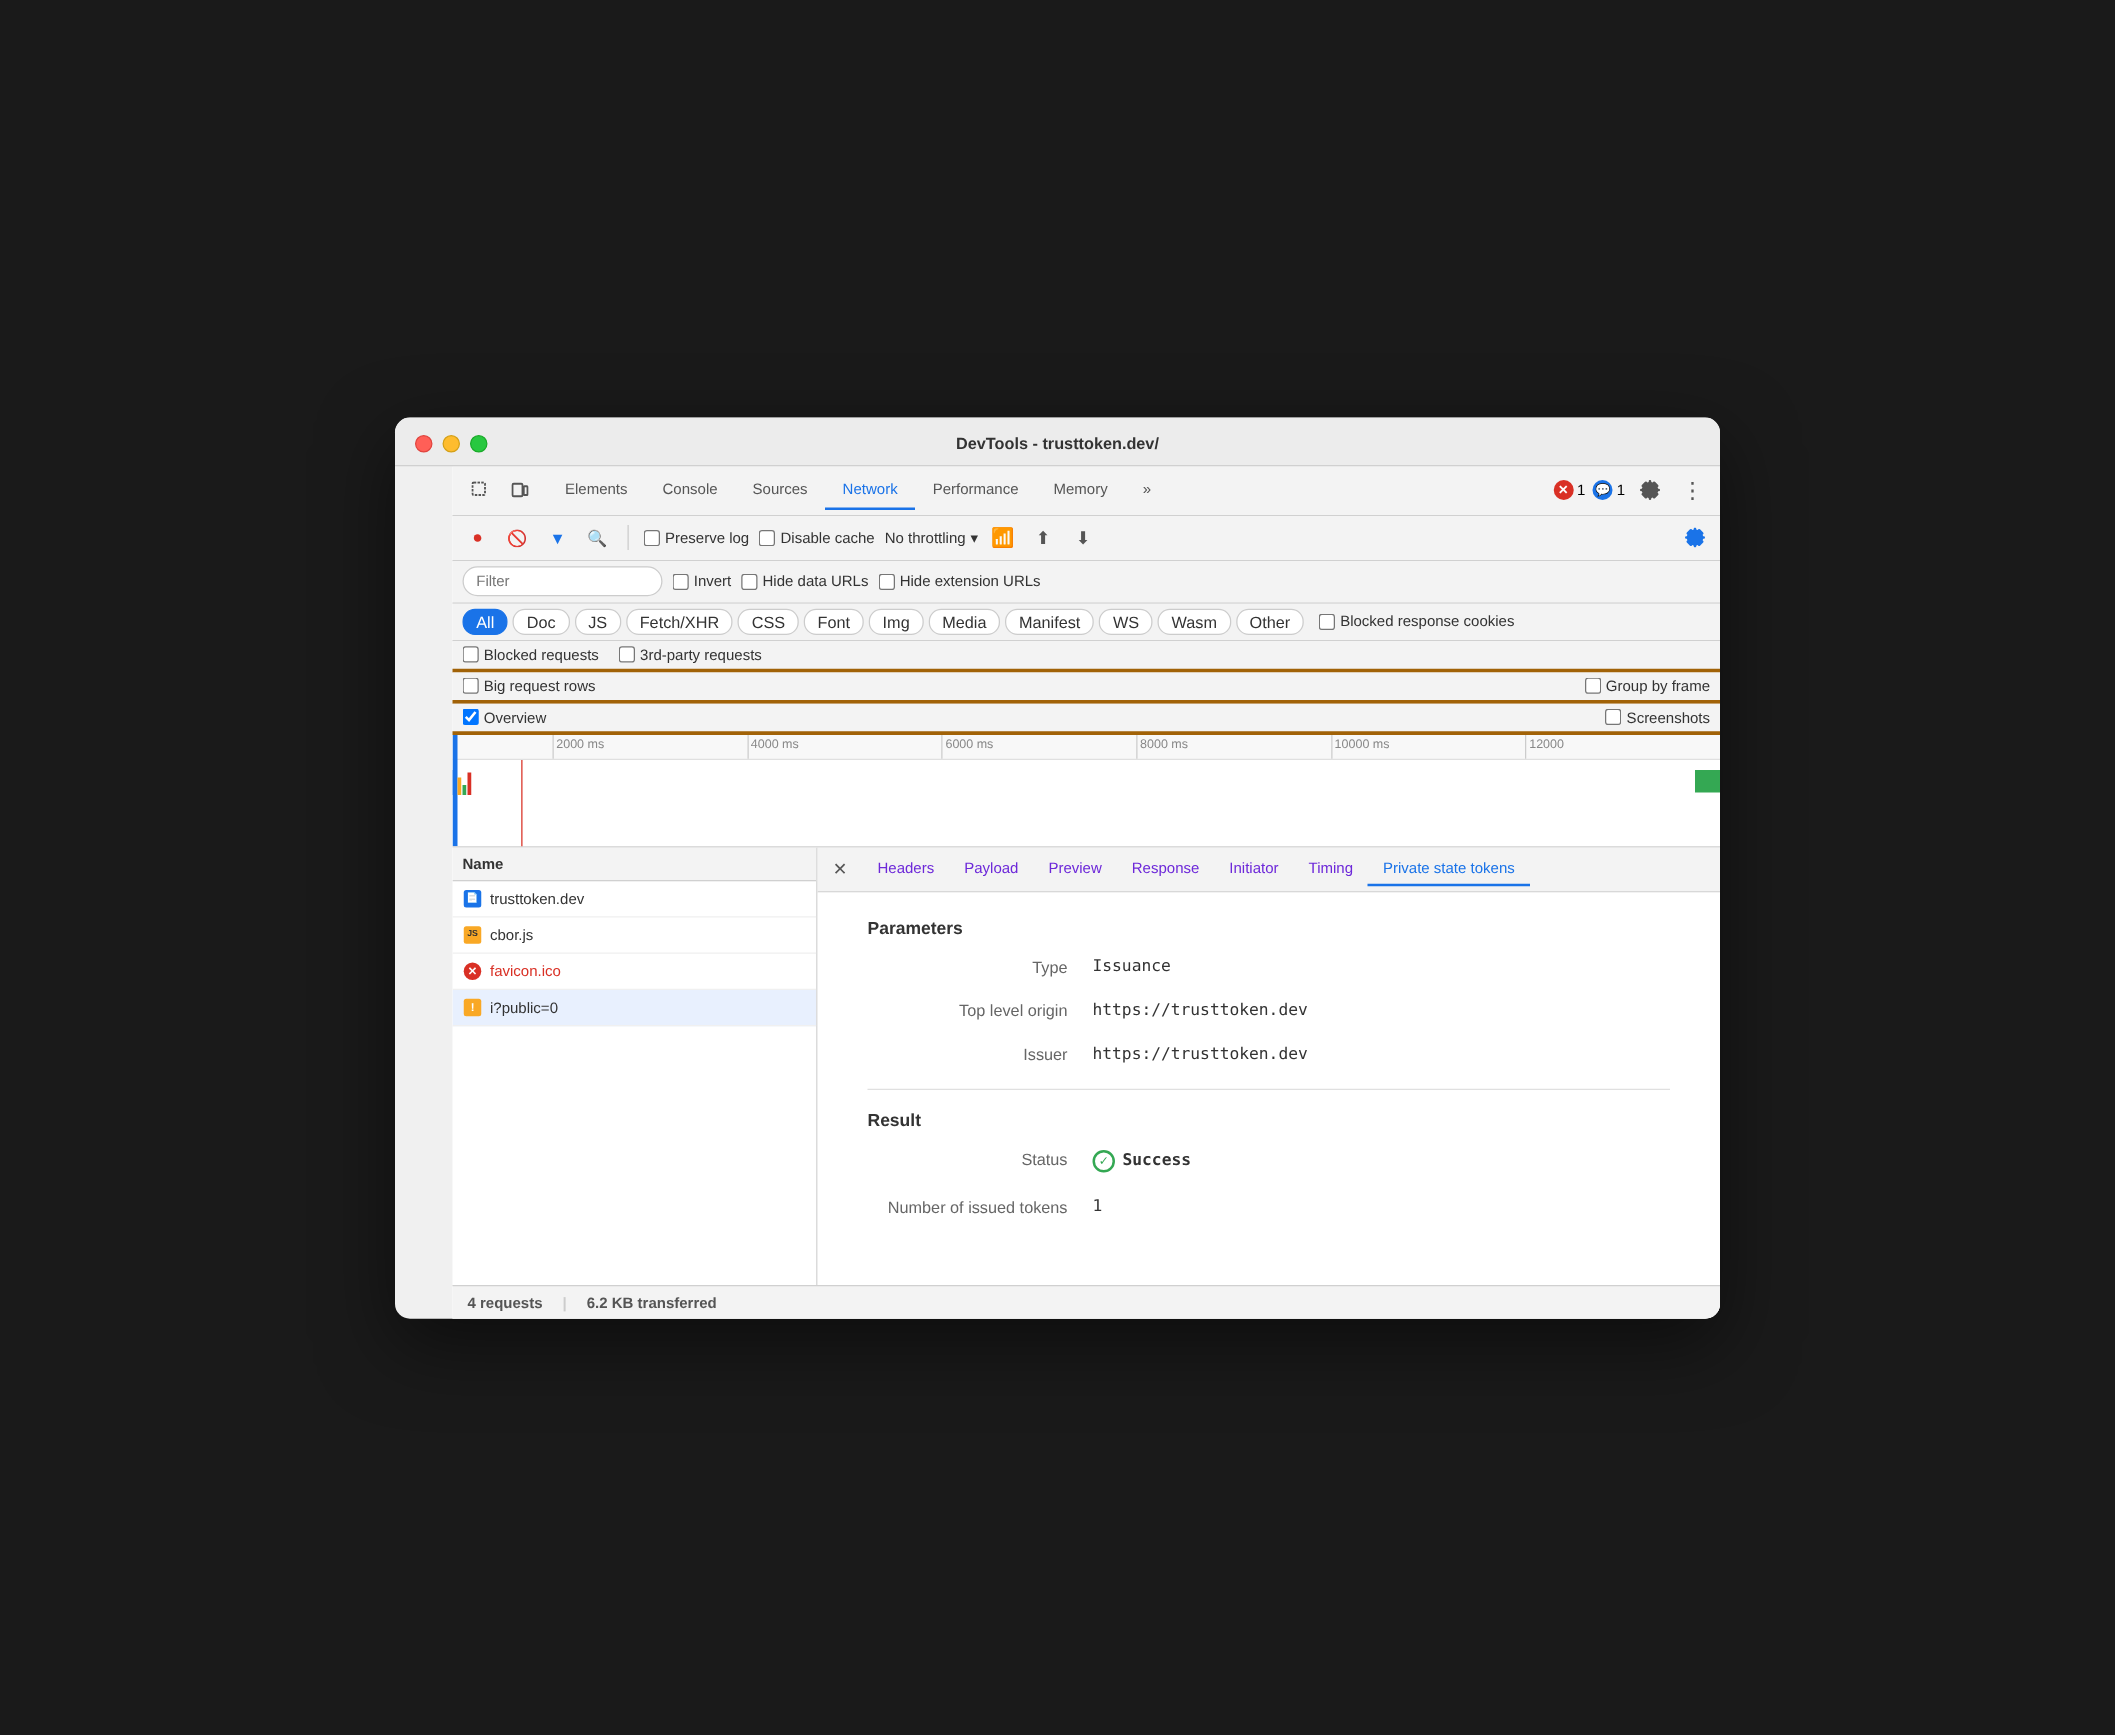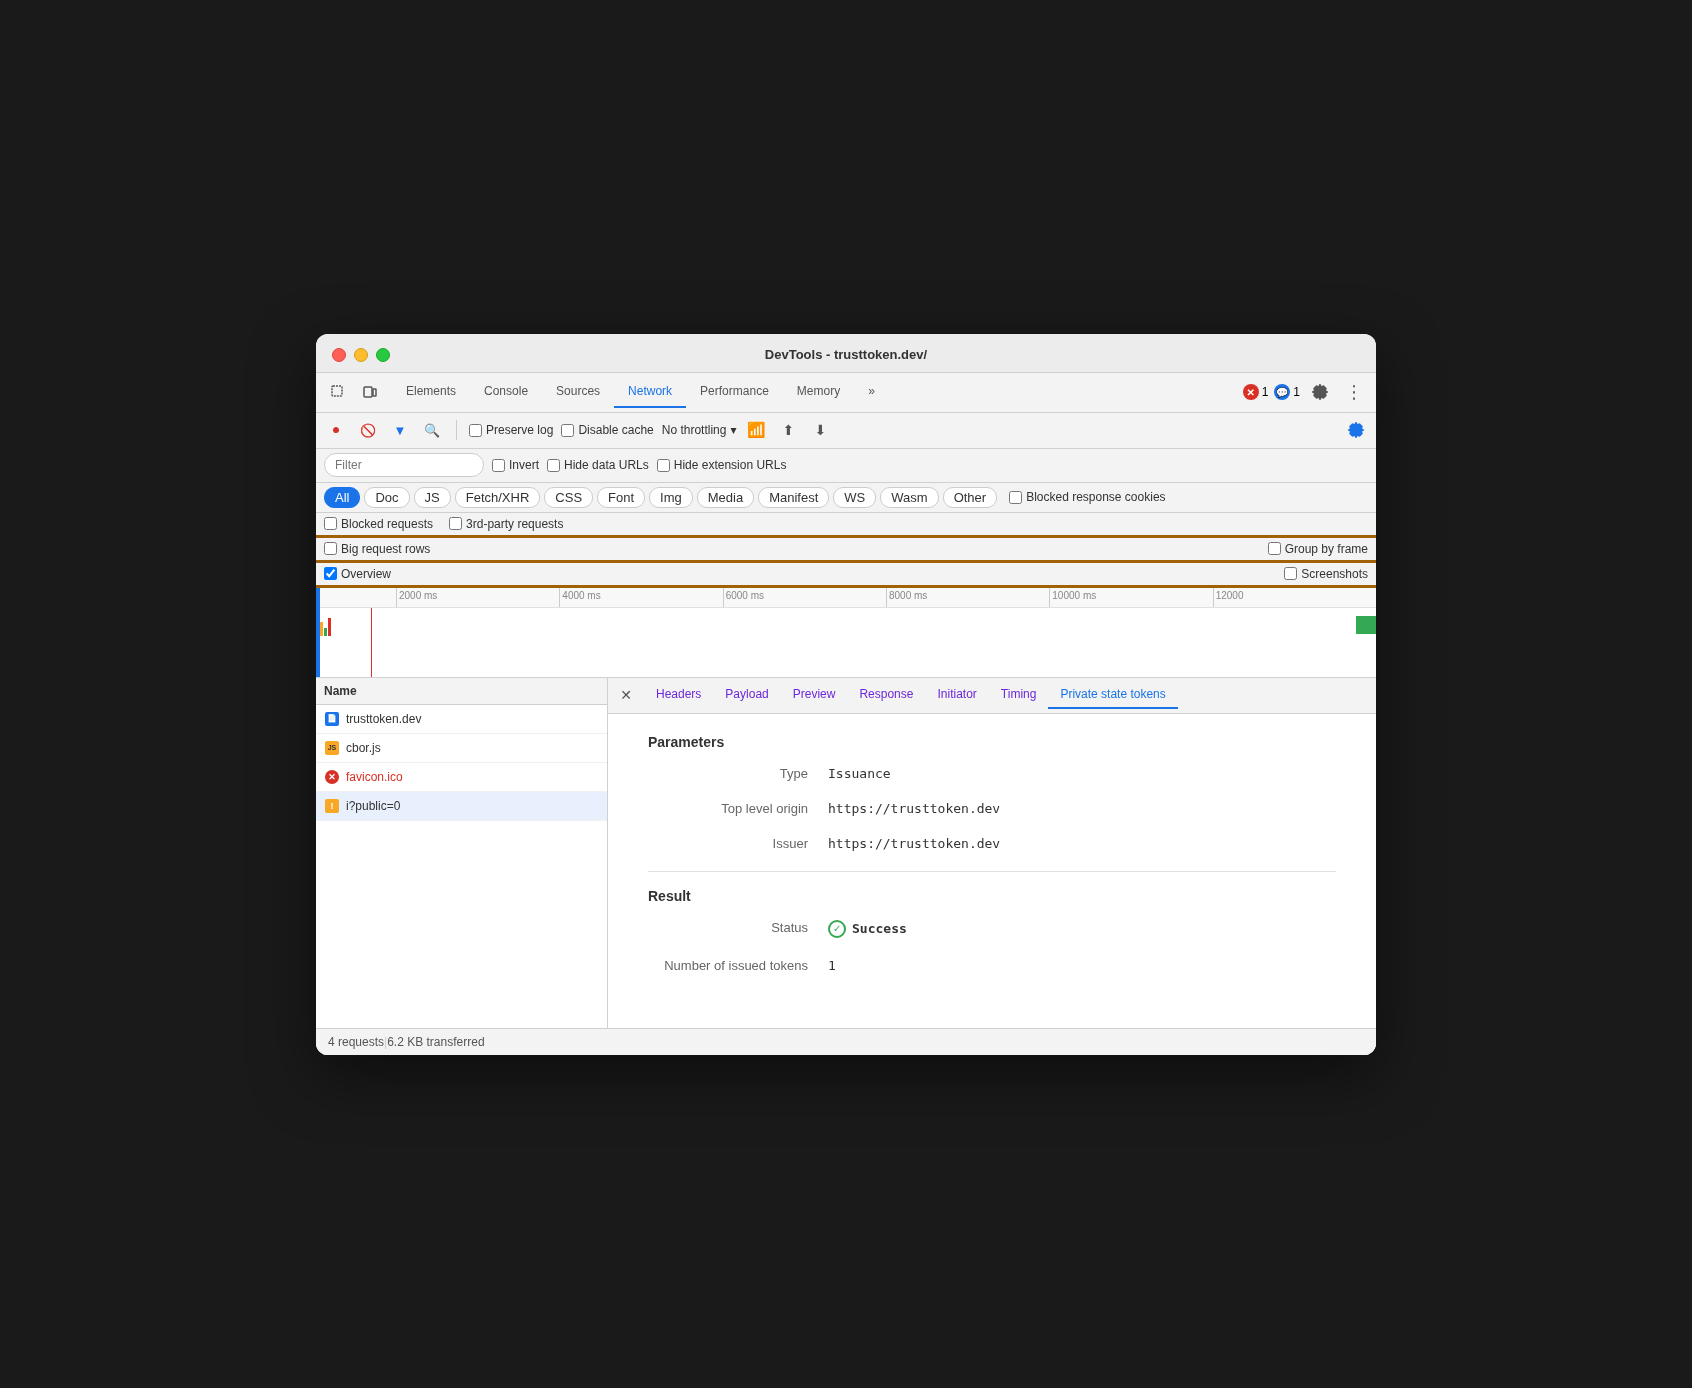--- a/index.html
+++ b/index.html
@@ -45,20 +45,21 @@
       left: 50%;
       transform: translateX(-50%);
       font-size: 13px;
       font-weight: 600;
       color: #333;
     }
     .devtools-body {
       background: #ffffff;
       display: flex;
       flex-direction: column;
+      margin-left: 46px;
     }
     
     .top-toolbar {
       background: #f3f3f3;
       border-bottom: 1px solid #d0d0d0;
       display: flex;
       align-items: center;
       padding: 0 8px;
       height: 40px;
     }
@@ -405,20 +406,22 @@
       color: #34a853; font-size: 11px;
     }
     
     .status-bar {
       background: #f3f3f3;
       border-top: 1px solid #d0d0d0;
       padding: 6px 12px;
       font-size: 12px;
       color: #555;
       display: flex;
+      gap: 16px;
+      font-weight: bold;
     }
     .status-divider {
       color: #ccc;
     }
     
     .mini-bars {
       position: absolute;
       left: 0;
       top: 8px;
       display: flex;

